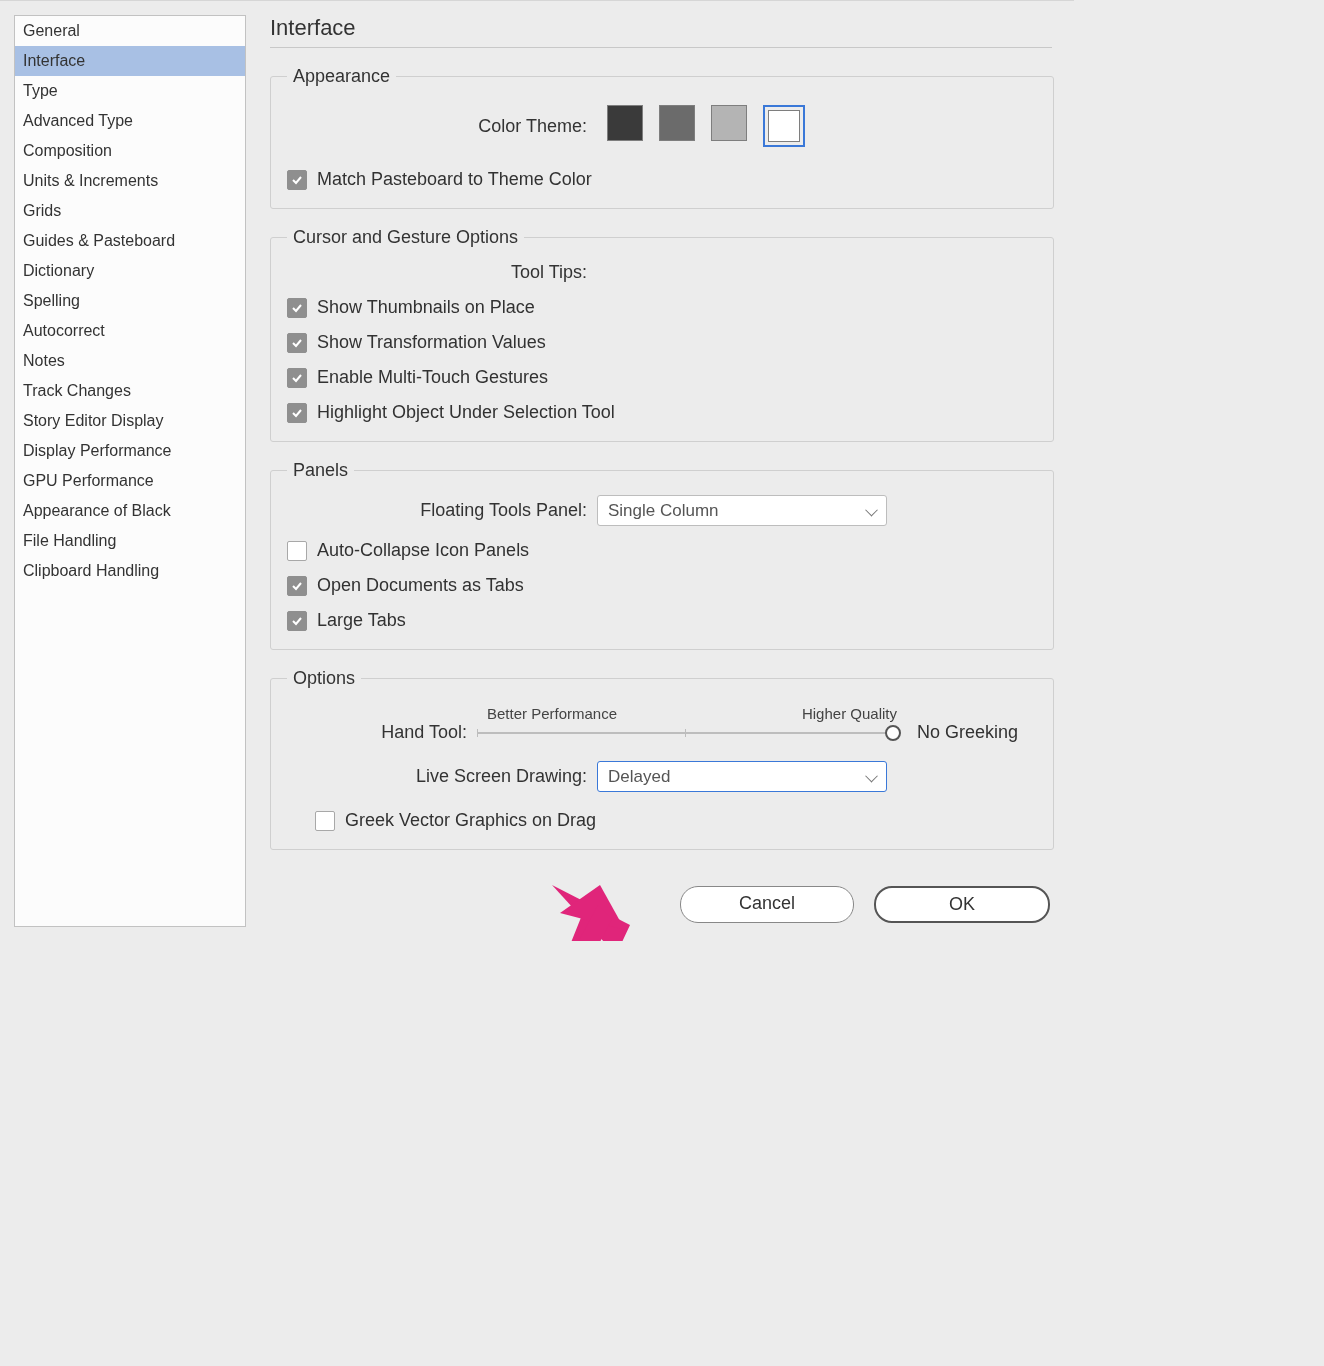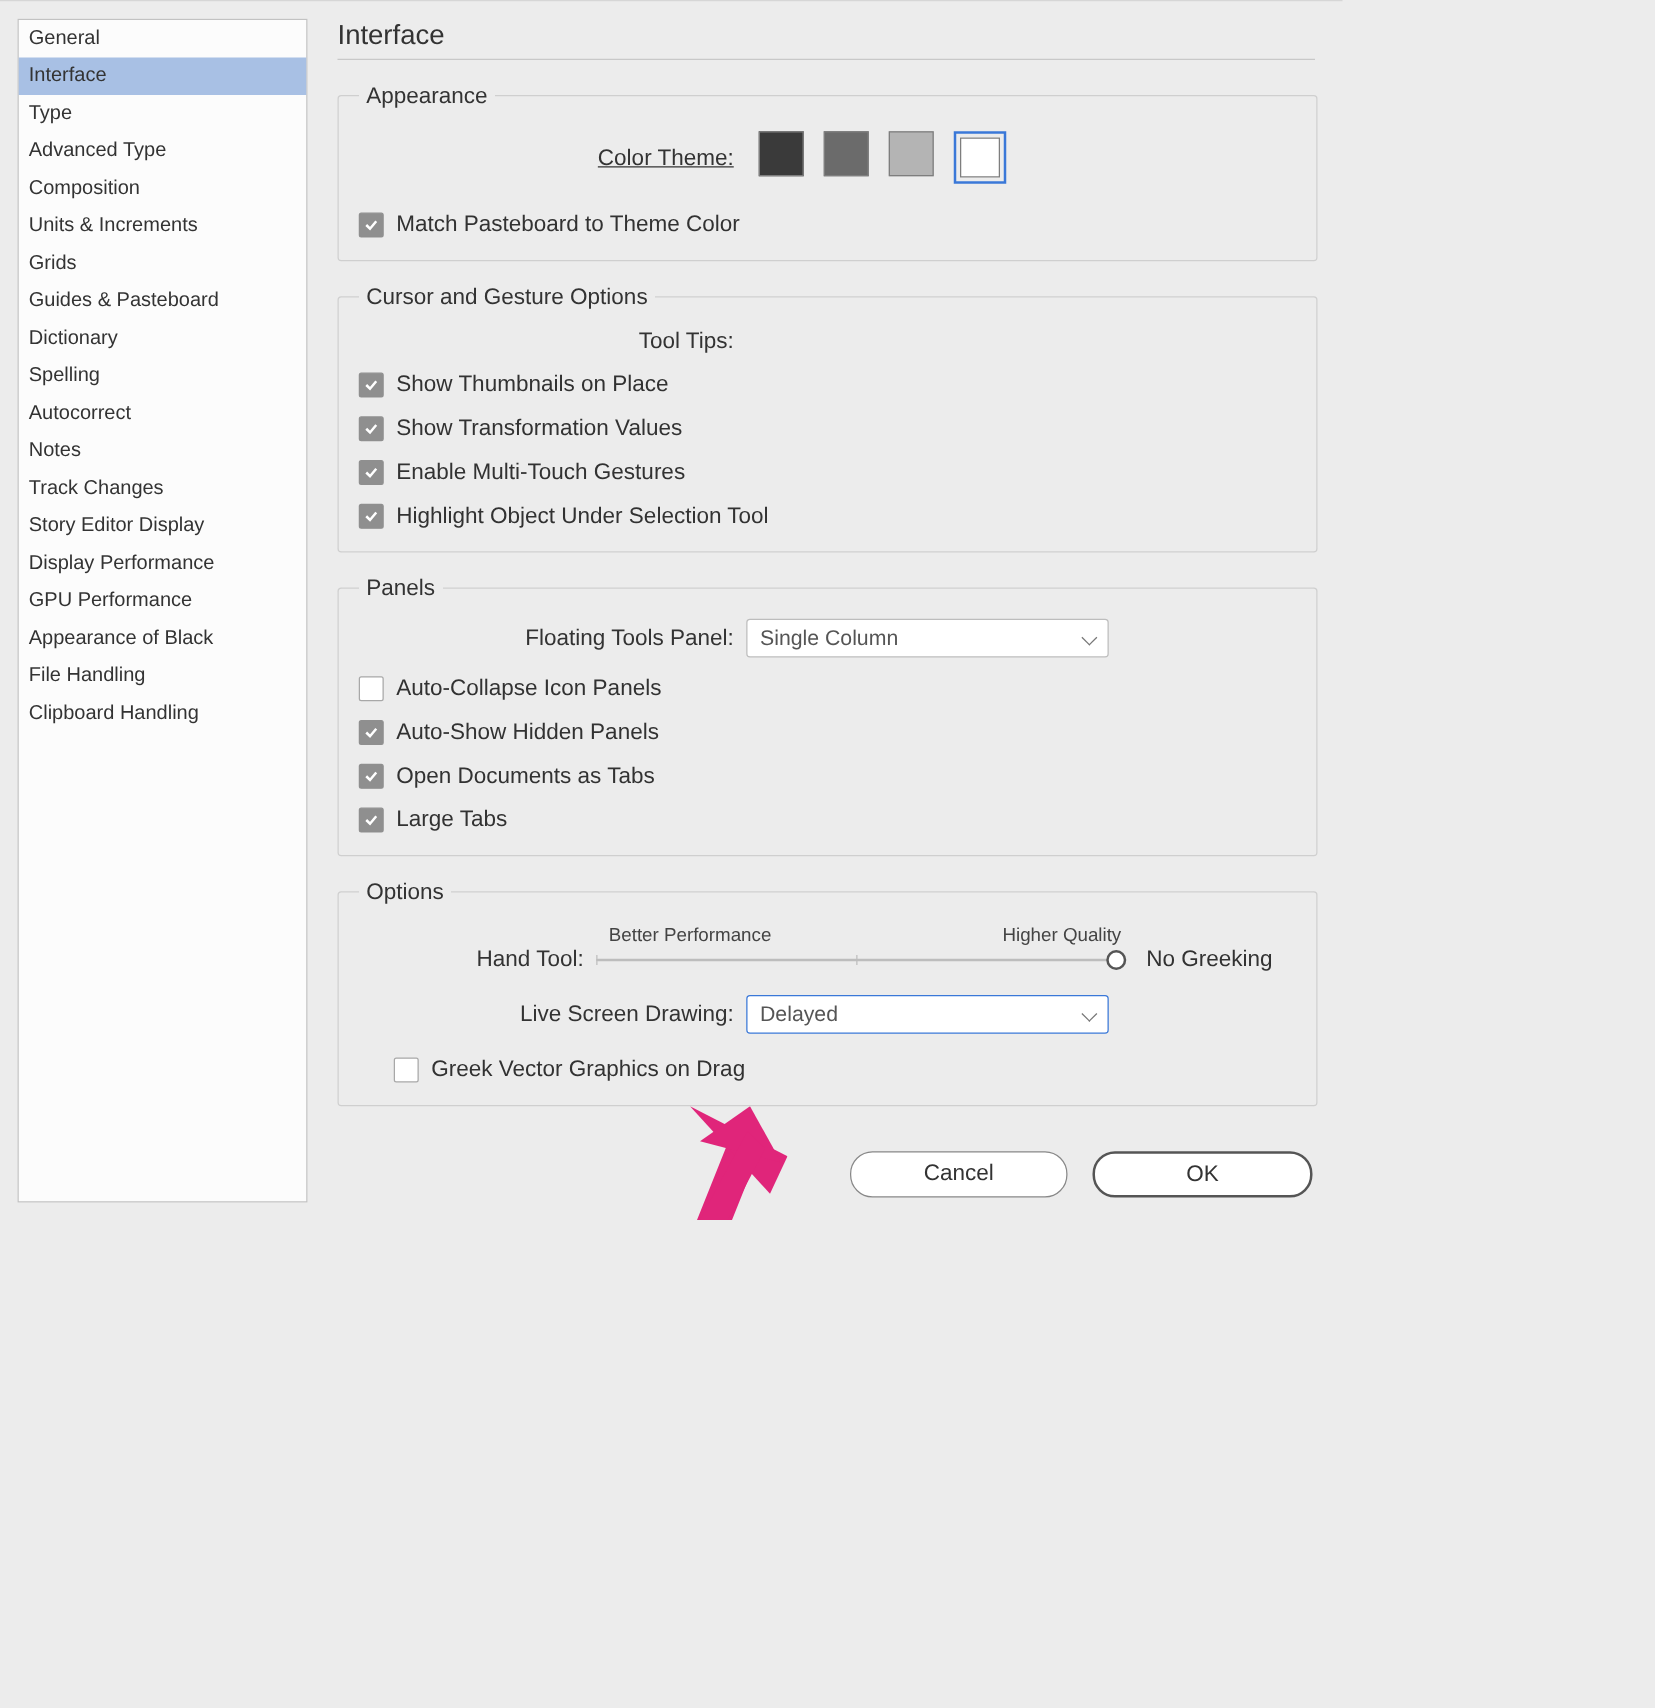--- a/index.html
+++ b/index.html
@@ -226,21 +226,21 @@
       <div class="sidebar-item">Clipboard Handling</div>
     </div>
 
     <div class="main">
       <div class="page-title">Interface</div>
 
       <fieldset class="group">
         <legend>Appearance</legend>
 
         <div class="row" style="justify-content:center; margin-top:4px;">
-          <div class="label-right" style="flex:0 0 300px;text-decoration:underline;">Color Theme:</div>
+          <div class="label-right" style="flex:0 0 300px;">Color Theme:</div>
           <div class="swatches">
             <div class="swatch" style="background:#3a3a3a"></div>
             <div class="swatch" style="background:#6b6b6b"></div>
             <div class="swatch" style="background:#b4b4b4"></div>
             <div class="swatch sel">
                   <div class="inner" style="background:#ffffff"></div>
                 </div>
           </div>
           <div style="flex:1"></div>
         </div>
@@ -306,28 +306,20 @@
             <span>Single Column</span>
           </div>
           <div style="flex:1"></div>
         </div>
 
         <div class="cb-row">
           <span class="checkbox">
             
           </span>
           <span>Auto-Collapse Icon Panels</span>
-        </div>
-        <div class="cb-row">
-          <span class="checkbox checked">
-            <svg width="12" height="12" viewBox="0 0 12 12">
-                  <path d="M2 6 L5 9 L10 3" stroke="#fff" stroke-width="2" fill="none"></path>
-                </svg>
-          </span>
-          <span>Auto-Show Hidden Panels</span>
         </div>
         <div class="cb-row">
           <span class="checkbox checked">
             <svg width="12" height="12" viewBox="0 0 12 12">
                   <path d="M2 6 L5 9 L10 3" stroke="#fff" stroke-width="2" fill="none"></path>
                 </svg>
           </span>
           <span>Open Documents as Tabs</span>
         </div>
         <div class="cb-row">

